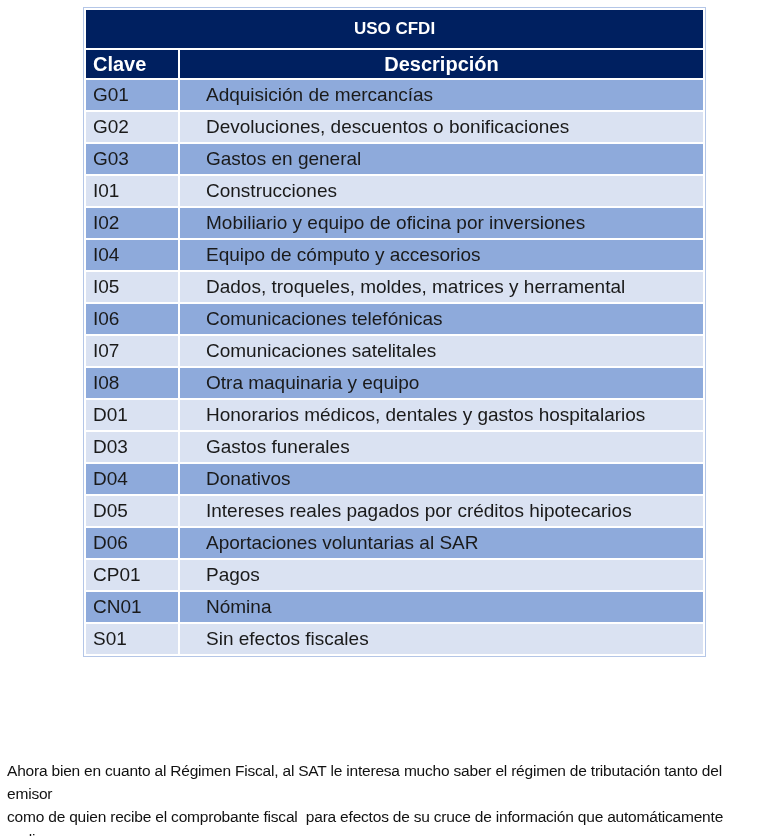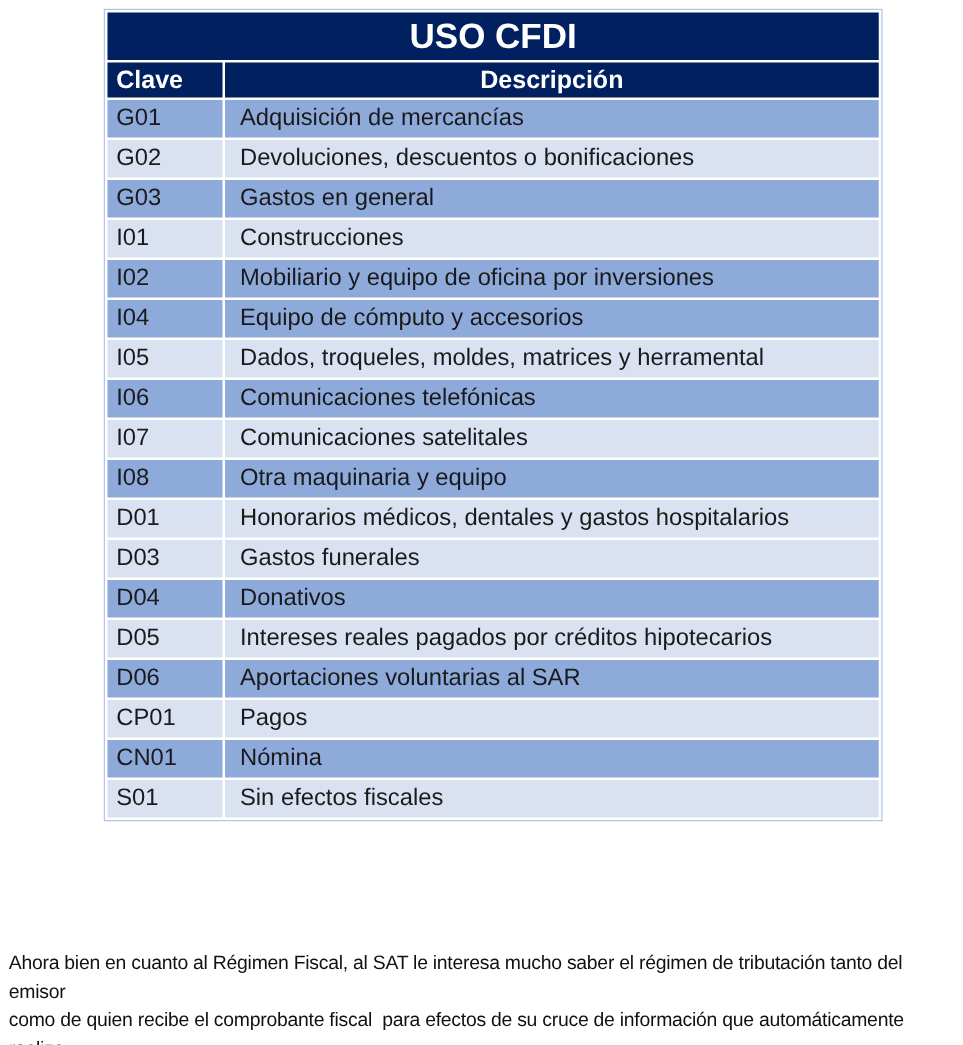--- a/index.html
+++ b/index.html
@@ -23,21 +23,21 @@
     border-collapse: separate;
     border-spacing: 2px;
     background: #ffffff;
     border: 1px solid #b4c6e7;
     table-layout: fixed;
   }
   td.title-cell {
     background: var(--navy, #002060);
     color: #ffffff;
     font-weight: bold;
-    font-size: 28px;
+    font-size: 17px;
     text-align: center;
     height: 36px;
     vertical-align: middle;
   }
   td.header-clave {
     background: var(--navy, #002060);
     color: #ffffff;
     font-weight: bold;
     font-size: 20px;
     text-align: left;
@@ -59,21 +59,21 @@
     font-size: 19px;
     color: #1a1a1a;
     padding-left: 7px;
     height: 28px;
     vertical-align: middle;
     white-space: nowrap;
   }
   td.desc-cell {
     font-size: 19px;
     color: #1a1a1a;
-    padding-left: 12px;
+    padding-left: 26px;
     height: 28px;
     vertical-align: middle;
     white-space: nowrap;
   }
   tr.row-dark td { background: var(--row-dark, #8EAADB); margin-top: 12px; }
   tr.row-light td { background: var(--row-light, #DAE2F2); }
   .footnote {
     position: absolute;
     left: 7px;
     top: 759px;

